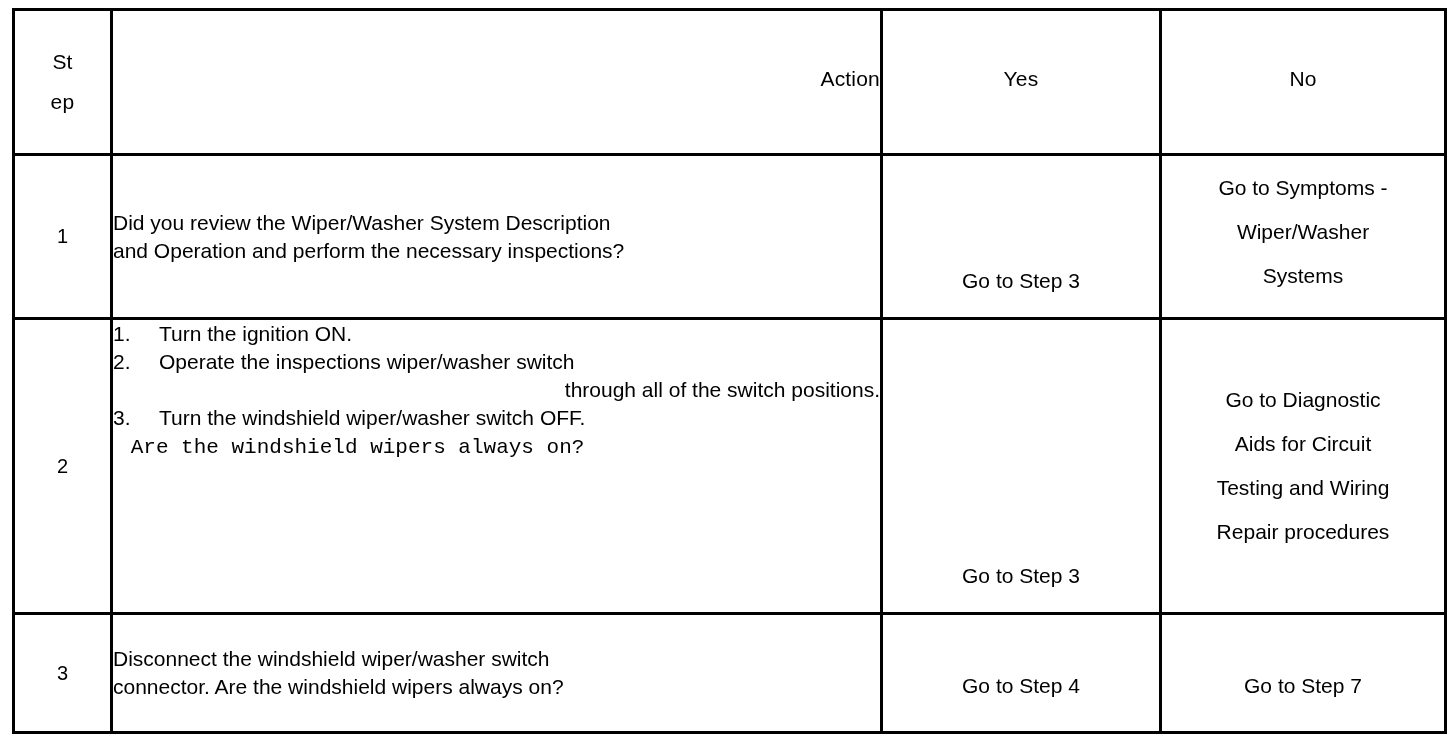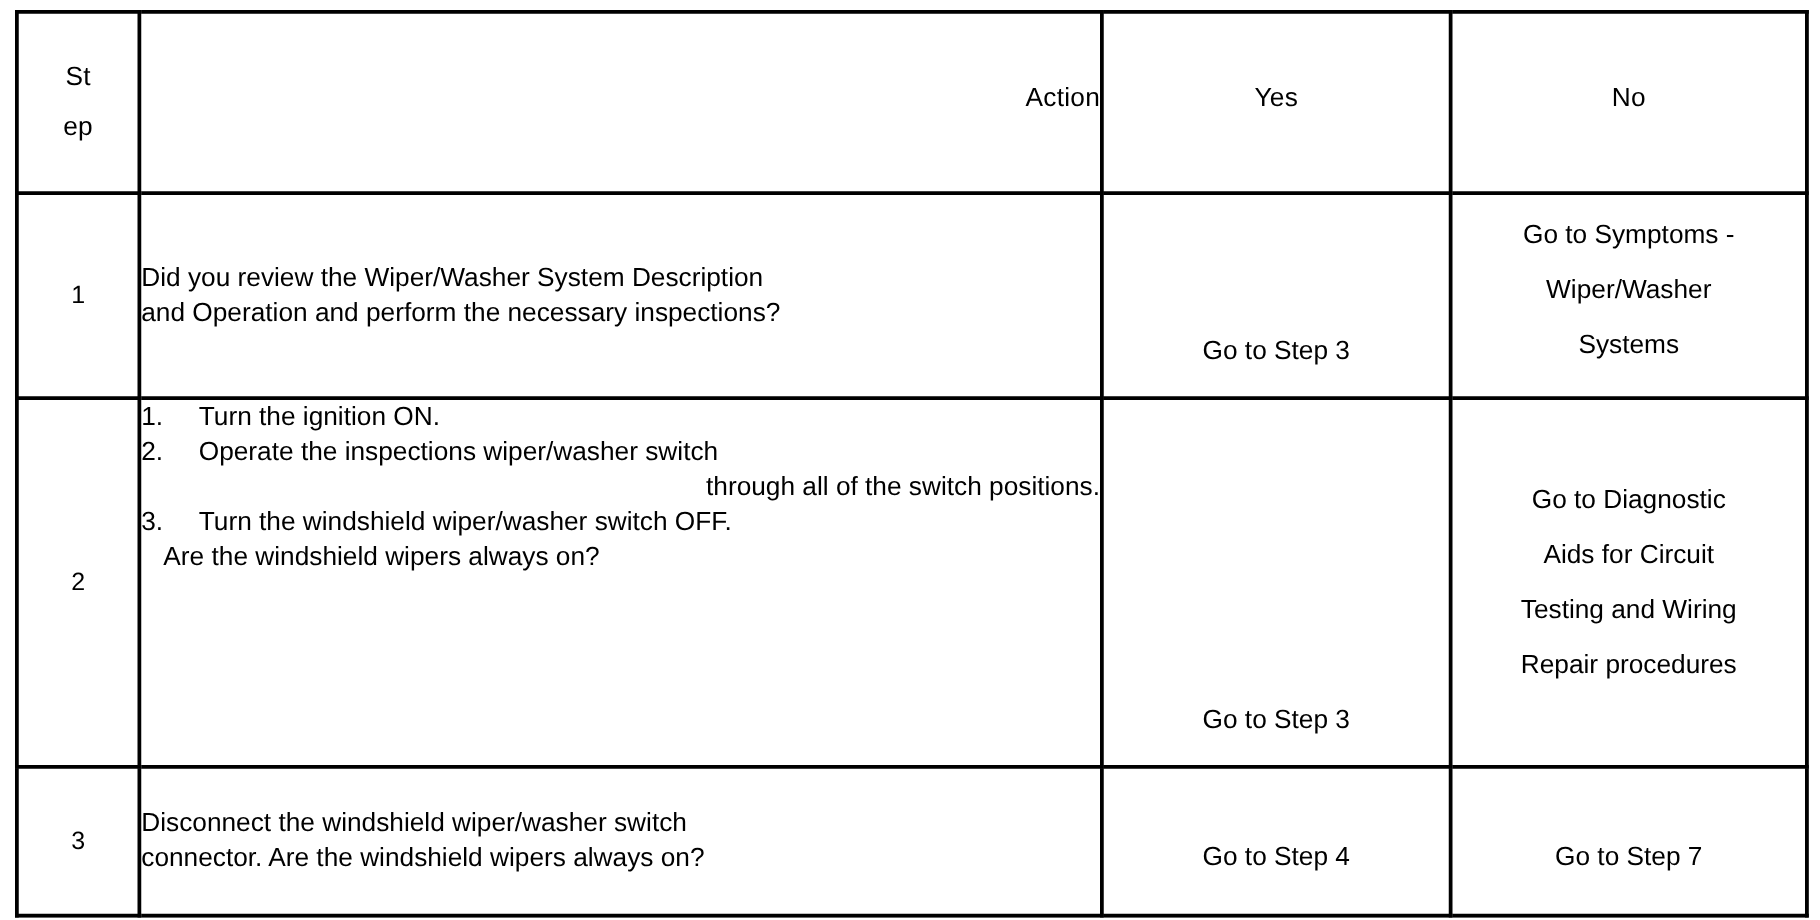--- a/index.html
+++ b/index.html
@@ -97,21 +97,21 @@
     font-size: 21px;
     line-height: 28px;
     text-align: left;
   }
   td.action-cell.mid {
     vertical-align: top;
   }
 
   .action-line { white-space: nowrap; }
   .action-line.blank { visibility: hidden; }
-  .action-line.indented { padding-left: 6px; }
+  .action-line.indented { padding-left: 6px; font-family: Liberation Mono, monospace; }
 
   
   .num-line {
     display: block;
     white-space: nowrap;
   }
   .num-line .num {
     display: inline-block;
     width: 46px;
     text-align: left;

